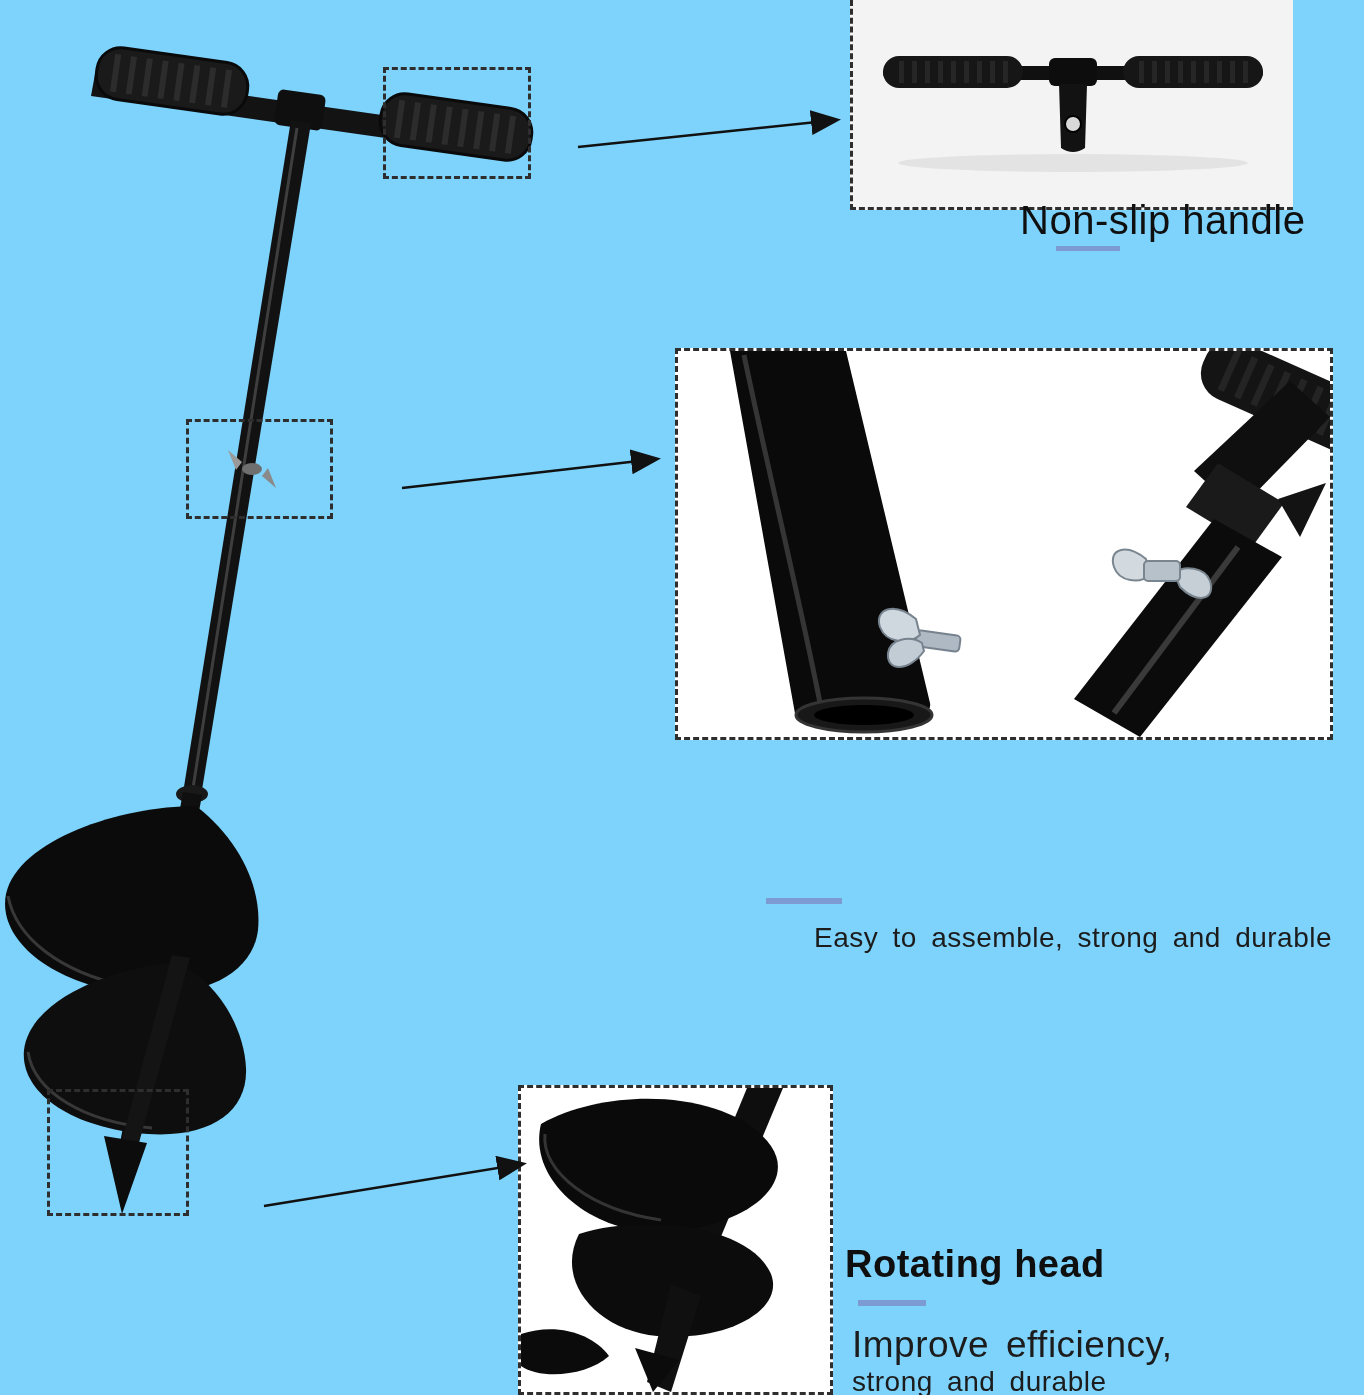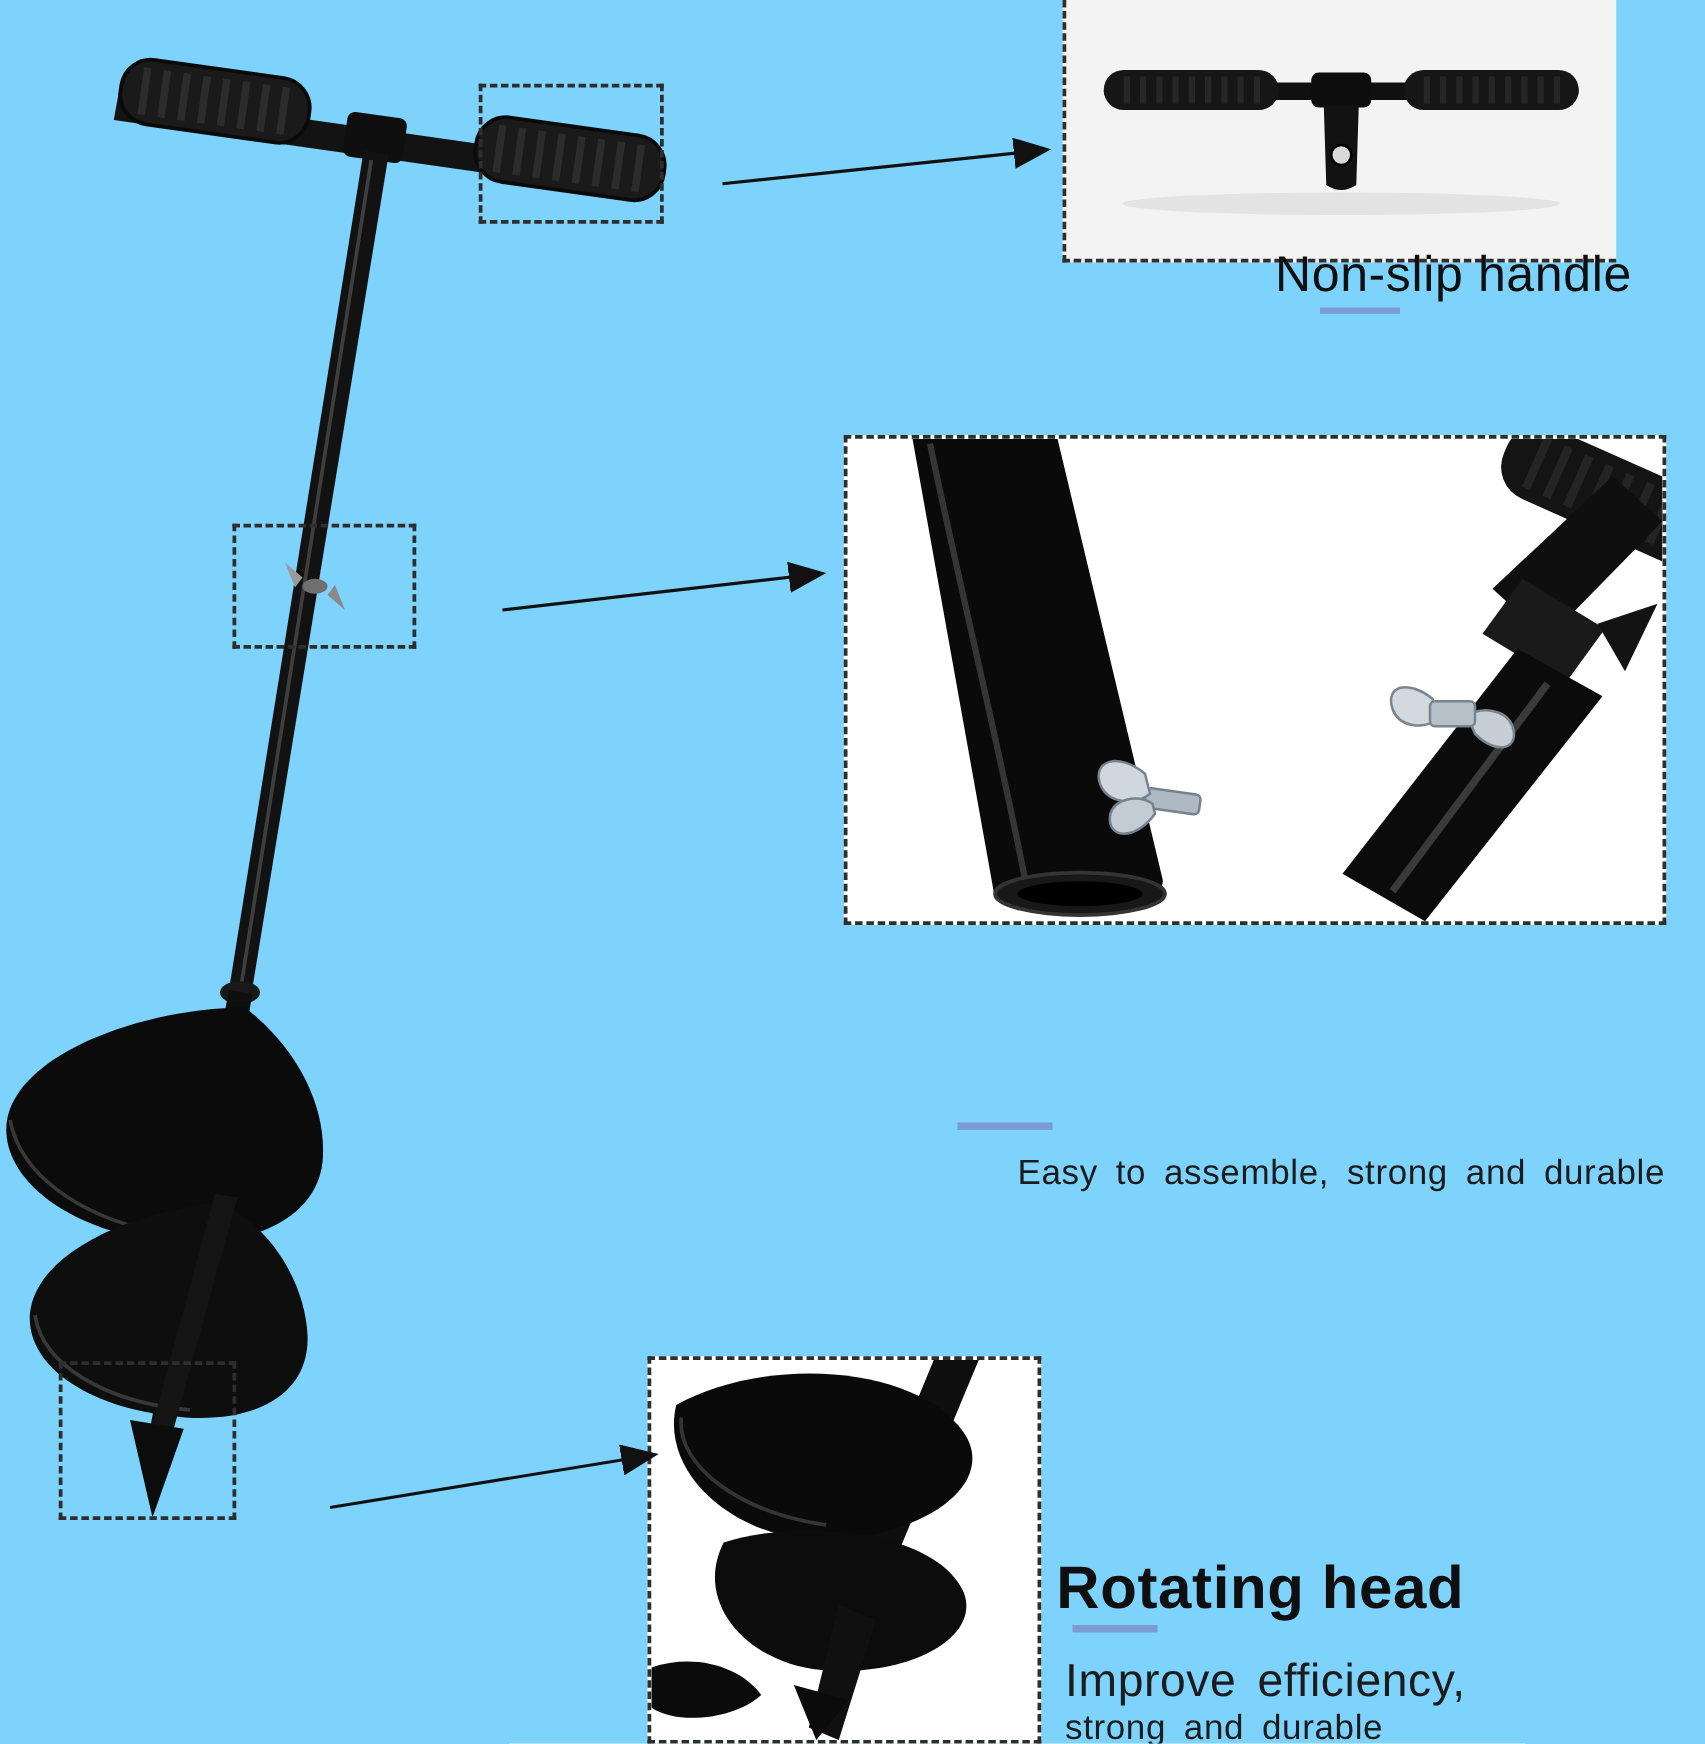--- a/index.html
+++ b/index.html
@@ -144,18 +144,18 @@
     <line x1="402" y1="488" x2="656" y2="459" stroke="#111111" stroke-width="2.5" marker-end="url(#ah)"></line>
     <line x1="264" y1="1206" x2="522" y2="1164" stroke="#111111" stroke-width="2.5" marker-end="url(#ah)"></line>
   </svg>
 
   <div class="title" style="left:1020px; top:198px; font-size:40px; font-weight:500;">Non-slip handle</div>
   <div class="underline" style="left:1056px; top:246px; width:64px; height:5px;"></div>
 
   <div class="underline" style="left:766px; top:898px; width:76px; height:6px;"></div>
   <div class="subtitle" style="left:794px; top:922px; font-size:28px;margin-left:20px;">Easy to assemble, strong and durable</div>
 
-  <div class="title" style="left:845px; top:1243px; font-size:48px; font-weight:700;">Rotating head</div>
+  <div class="title" style="left:845px; top:1243px; font-size:38px; font-weight:700;">Rotating head</div>
   <div class="underline" style="left:858px; top:1300px; width:68px; height:6px;"></div>
   <div class="subtitle" style="left:852px; top:1324px; font-size:37px;">Improve efficiency,</div>
   <div class="subtitle" style="left:852px; top:1366px; font-size:28px;">strong and durable</div>
 
 </div>
 
 </body></html>

